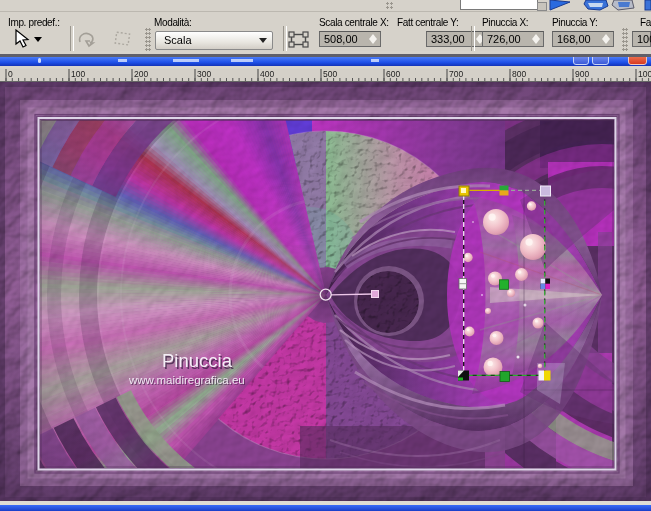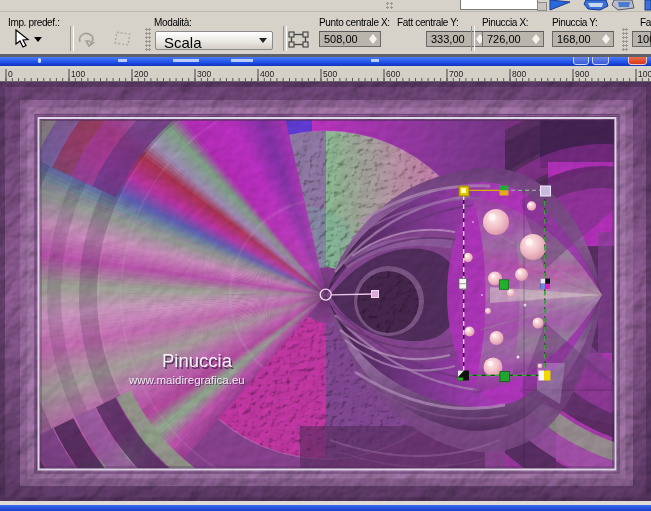--- a/index.html
+++ b/index.html
@@ -33,32 +33,32 @@
     <path d="M22,8 L30,8 L26,13 Z" fill="#000"></path>
   </svg>
   <div class="vsep" style="left:70px;"></div>
   <svg class="abs" style="left:76px;top:18px" width="60" height="18" opacity="0.55">
     <path d="M4,12 C2,6 8,2 13,4 C18,6 18,11 14,13 L17,13 L13,16 L10,11 L14,11" fill="none" stroke="#7a766e" stroke-width="1.6"></path>
     <rect x="40" y="3" width="13" height="11" fill="none" stroke="#8a867e" stroke-width="1.4" stroke-dasharray="2,2" transform="rotate(8 46 8)"></rect>
   </svg>
   <div class="grip" style="left:145px;"></div>
   <div class="lbl" style="left:154px;top:5px;">Modalità:</div>
   <div class="abs" style="left:155px;top:19px;width:116px;height:17px;background:linear-gradient(#ffffff,#e8e6e0 60%,#d2cec6);border:1px solid #8a8a8a;border-radius:2px;">
-    <div class="lbl" style="left:8px;top:2px;font-size:15px;letter-spacing:0;">Scala</div>
+    <div class="lbl" style="left:8px;top:2px;font-size:11px;letter-spacing:0;">Scala</div>
     <div class="abs" style="right:5px;top:6px;width:0;height:0;border-left:4px solid transparent;border-right:4px solid transparent;border-top:5px solid #222;"></div>
   </div>
   <div class="vsep" style="left:283px;"></div>
   <svg class="abs" style="left:288px;top:19px" width="22" height="17">
     <rect x="3.5" y="3.5" width="14" height="10" fill="none" stroke="#4a4a4a" stroke-width="1.4"></rect>
     <rect x="1" y="1" width="5" height="5" fill="#d6d2ca" stroke="#4a4a4a" stroke-width="1.2"></rect>
     <rect x="15" y="1" width="5" height="5" fill="#d6d2ca" stroke="#4a4a4a" stroke-width="1.2"></rect>
     <rect x="1" y="11" width="5" height="5" fill="#d6d2ca" stroke="#4a4a4a" stroke-width="1.2"></rect>
     <rect x="15" y="11" width="5" height="5" fill="#d6d2ca" stroke="#4a4a4a" stroke-width="1.2"></rect>
   </svg>
-  <div class="lbl" style="left:319px;top:5px;">Punto centrale X:</div>
+  <div class="lbl" style="left:319px;top:5px;">Scala centrale X:</div>
   <div class="spin" style="left:319px;top:19px;">508,00<span class="up"></span><span class="dn"></span></div>
   <div class="lbl" style="left:397px;top:5px;">Fatt centrale Y:</div>
   <div class="spin" style="left:397px;top:19px;margin-left:29px;">333,00<span class="up"></span><span class="dn"></span></div>
   <div class="vsep" style="left:471px;"></div>
   <div class="lbl" style="left:482px;top:5px;">Pinuccia X:</div>
   <div class="spin" style="left:482px;top:19px;">726,00<span class="up"></span><span class="dn"></span></div>
   <div class="lbl" style="left:552px;top:5px;">Pinuccia Y:</div>
   <div class="spin" style="left:552px;top:19px;">168,00<span class="up"></span><span class="dn"></span></div>
   <div class="grip" style="left:622px;"></div>
   <div class="lbl" style="left:632px;top:5px;margin-left:8px;">Fatt</div>

